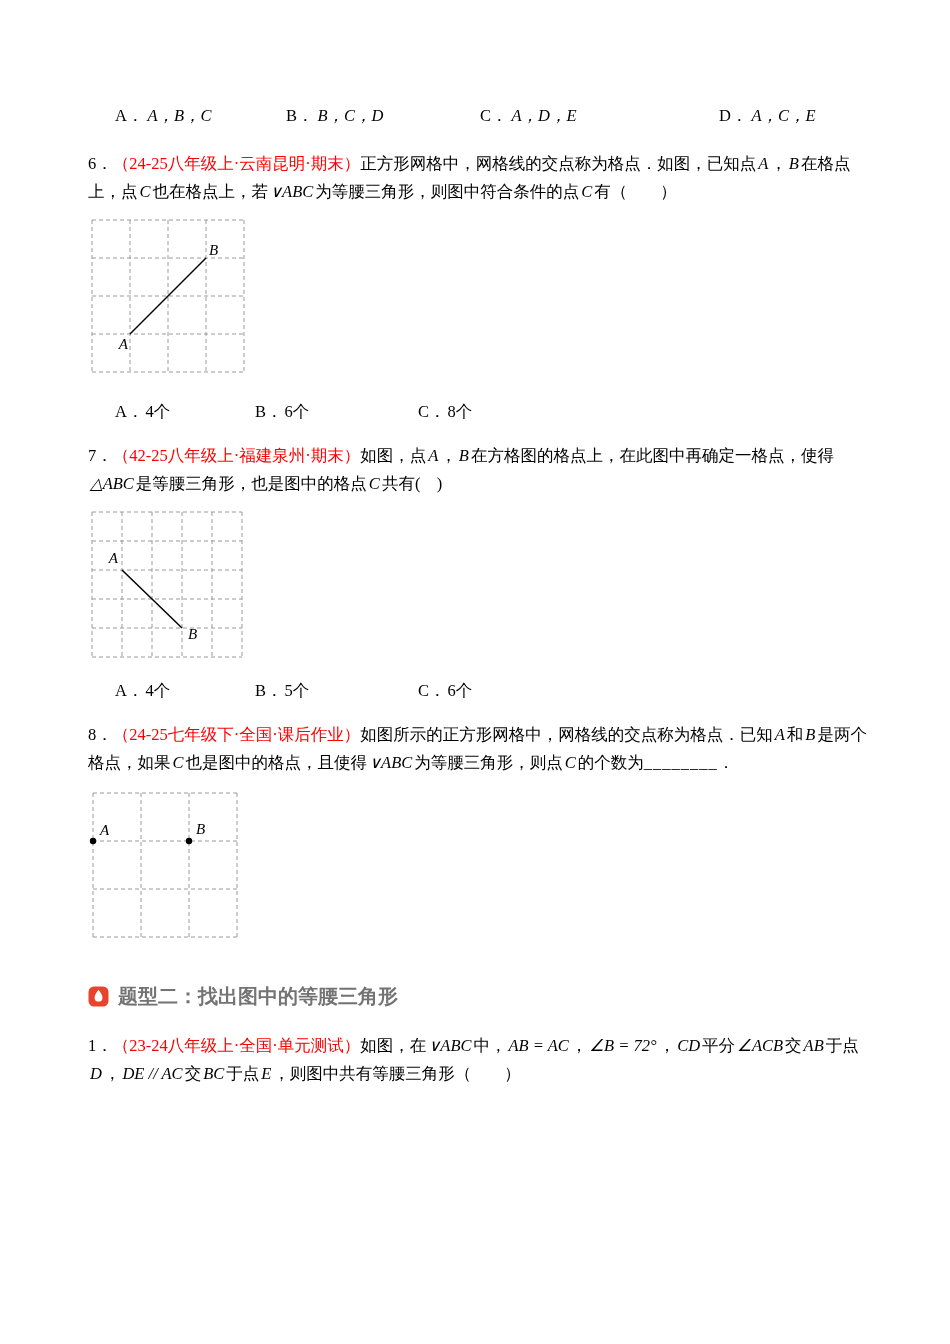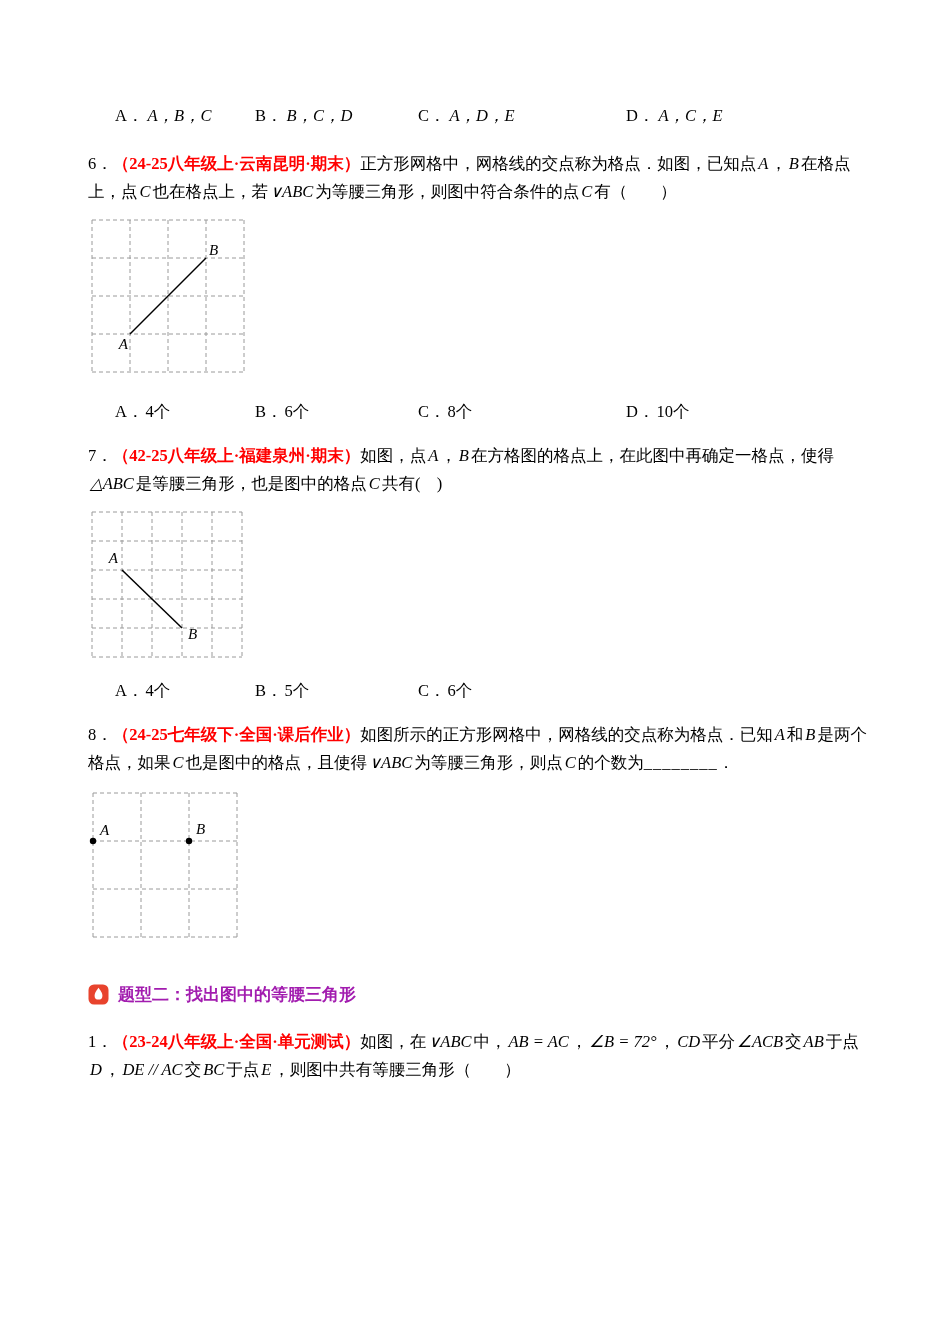--- a/index.html
+++ b/index.html
@@ -8,50 +8,50 @@
     background:#ffffff;
     color:#000;
     font-family:"Liberation Serif", serif;
     font-size:16.5px;
     overflow:hidden;
   }
   .page { width:950px; height:1344px; padding:102px 78px 0 88px; }
 
   .q-text { line-height:28px; margin-top:16px; }
   .q-text.first { margin-top:20px; }
-  .red { color:#ff0000; font-weight:bold; }
+  .red { color:#ff0000; font-weight:normal; }
   .m { font-style:italic; padding:0 2px; font-family:"Liberation Serif", serif; }
   .blank { letter-spacing:1px; }
 
   .options-row { display:flex; margin-left:27px; line-height:28px; }
   .options-row .col-a { width:140px; }
   .options-row .col-b { width:163px; }
   .options-row .col-c { width:170px; }
   .options-row .col-d { flex:1;margin-left:38px; }
   .opt .olabel { padding-right:2px; }
-  .row-top { margin-top:0; }
+  .row-top { margin-top:0;gap:31px; }
   .row-after-fig { margin-top:22px; }
   .row-after-fig2 { margin-top:16px; }
 
   .figure { margin-top:10px; }
   .figure.f3 { margin-top:12px; }
   svg.gridfig { display:block; }
   svg.gridfig .dash line { stroke:#9a9a9a; stroke-width:1; stroke-dasharray:4 3; }
   svg.gridfig .seg { stroke:#000; stroke-width:1.5; }
   svg.gridfig .lbl { font-family:"Liberation Serif", serif; font-style:italic; font-size:15px; fill:#000; }
   svg.gridfig .lbl.end { text-anchor:end; }
   svg.gridfig .dot { fill:#000; }
 
   .section-header { display:flex; align-items:center; margin-top:42px; }
   .sec-icon { width:21px; height:21px; margin-right:9px; flex:0 0 auto; }
   .sec-title {
     font-family:Liberation Serif, serif;
     font-weight:bold;
-    font-size:17px;
-    color:#a21caf;
+    font-size:20px;
+    color:#737373;
   }
 </style>
 </head>
 <body>
 
 <div class="page">
 
   <div class="options-row row-top">
     <span class="opt col-a"><span class="olabel">A．</span><span class="m">A，B，C</span></span>
     <span class="opt col-b"><span class="olabel">B．</span><span class="m">B，C，D</span></span>
@@ -78,21 +78,20 @@
       <line class="seg" x1="42" y1="118" x2="118" y2="42"></line>
       <text class="lbl" x="121" y="39">B</text>
       <text class="lbl end" x="40" y="133">A</text>
     </svg>
   </div>
 
   <div class="options-row row-after-fig">
     <span class="opt col-a"><span class="olabel">A．</span><span>4个</span></span>
     <span class="opt col-b"><span class="olabel">B．</span><span>6个</span></span>
     <span class="opt col-c"><span class="olabel">C．</span><span>8个</span></span>
-    <span class="opt col-d"><span class="olabel">D．</span><span>10个</span></span>
   </div>
 
   <p class="q-text"><span>7．</span><span class="red">（42-25八年级上·福建泉州·期末）</span><span><span>如图，点</span><span class="m">A</span><span>，</span><span class="m">B</span><span>在方格图的格点上，在此图中再确定一格点，使得</span><span class="m">△ABC</span><span>是等腰三角形，也是图中的格点</span><span class="m">C</span><span>共有(　)</span></span></p>
 
   <div class="figure">
     <svg class="gridfig" width="158" height="153" viewBox="0 0 158 153">
       <g class="dash">
         <line x1="4" y1="4" x2="4" y2="149"></line>
           <line x1="34" y1="4" x2="34" y2="149"></line>
           <line x1="64" y1="4" x2="64" y2="149"></line>

